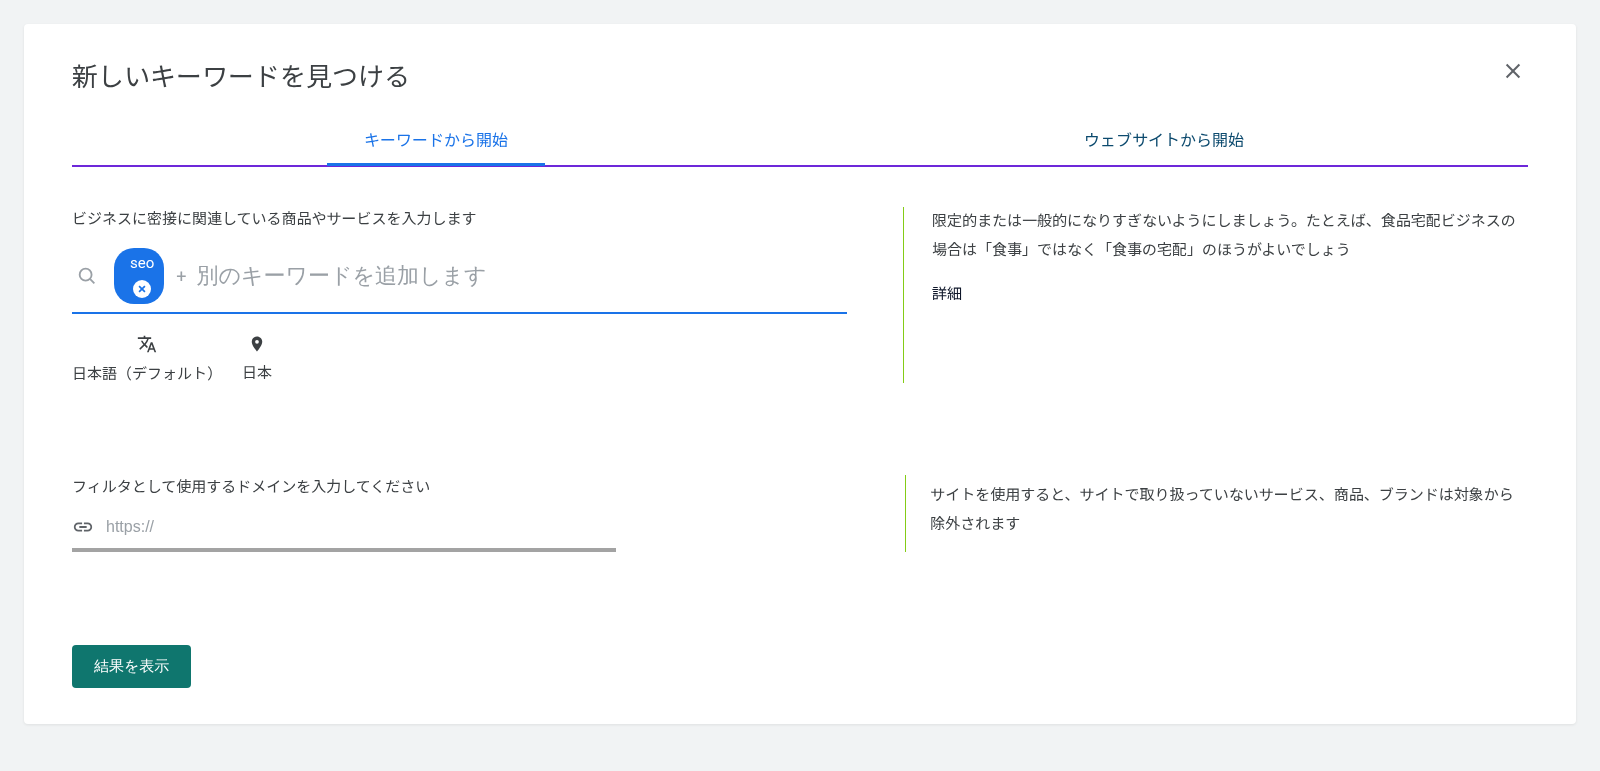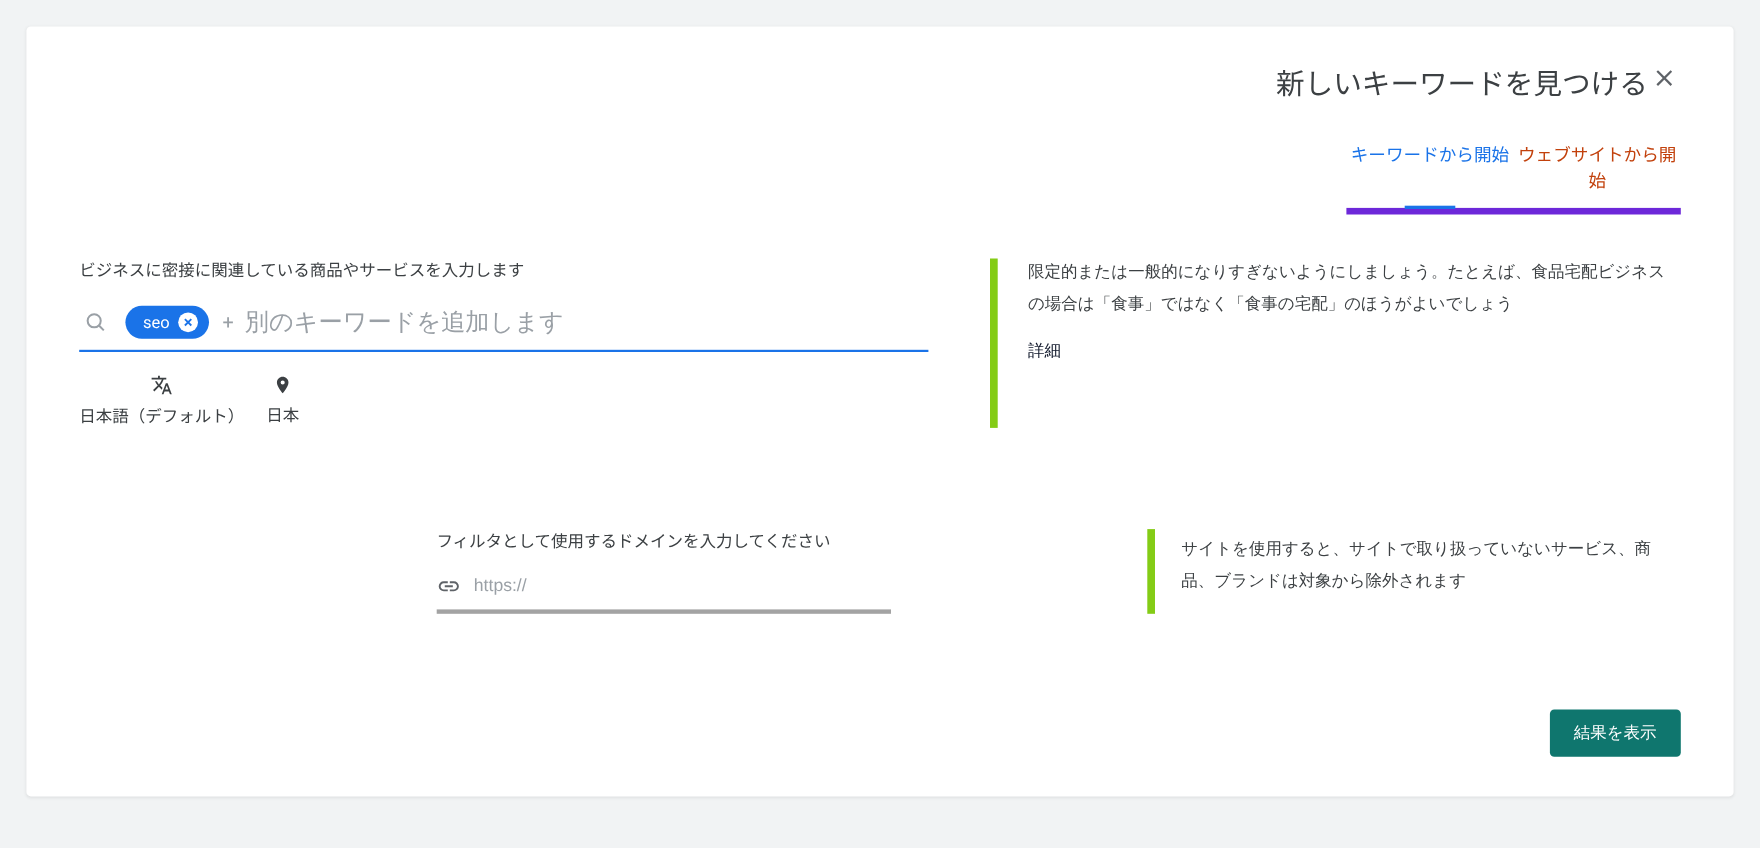--- a/index.html
+++ b/index.html
@@ -12,21 +12,20 @@
     }
     .card {
       background: #fff;
       border-radius: 4px;
       box-shadow: 0 1px 3px rgba(0,0,0,.08);
       padding: 32px 48px 36px 48px;
       min-height: 700px;
       position: relative;
       display: flex;
       flex-direction: column;
-      align-items: flex-end;
     }
     .header-row {
       display: flex;
       justify-content: space-between;
       align-items: flex-start;
     }
     .page-title {
       font-size: 26px;
       font-weight: 400;
       color: #3c4043;
@@ -34,29 +33,29 @@
     }
     .close-btn {
       background: none;
       border: none;
       cursor: pointer;
       color: #5f6368;
       padding: 4px;
     }
     .tabs {
       display: flex;
-      border-bottom: 6px solid #6d28d9;
+      border-bottom: 2px solid #6d28d9;
     }
     .tab {
       flex: 1;
       text-align: center;
       padding: 14px 0;
       font-size: 16px;
       cursor: pointer;
-      color: #c2410c;
+      color: #0c4a6e;
       position: relative;
     }
     .tab.active {
       color: #1a73e8;
     }
     .tab.active::after {
       content: '';
       position: absolute;
       bottom: -1px;
       left: 35%;
@@ -67,23 +66,22 @@
     .content {
       display: flex;
       gap: 56px;
       margin-top: 40px;
     }
     .left-col {
       flex: 1.3;
     }
     .right-col {
       flex: 1;
-      border-left: 7px solid #84cc16;
+      border-left: 1px solid #84cc16;
       padding-left: 28px;
-      font-family: Liberation Mono, monospace;
     }
     .section-label {
       font-size: 15px;
       color: #3c4043;
       margin-bottom: 14px;
     }
     .keyword-input-row {
       display: flex;
       align-items: center;
       border-bottom: 2px solid #1a73e8;
@@ -98,20 +96,21 @@
     }
     .chip {
       display: inline-flex;
       align-items: center;
       background: #1a73e8;
       color: #fff;
       border-radius: 20px;
       padding: 6px 10px 6px 16px;
       font-size: 15px;
       gap: 8px;
+      flex-direction: column;
     }
     .chip-close {
       width: 18px;
       height: 18px;
       border-radius: 50%;
       background: #fff;
       color: #1a73e8;
       display: inline-flex;
       align-items: center;
       justify-content: center;

